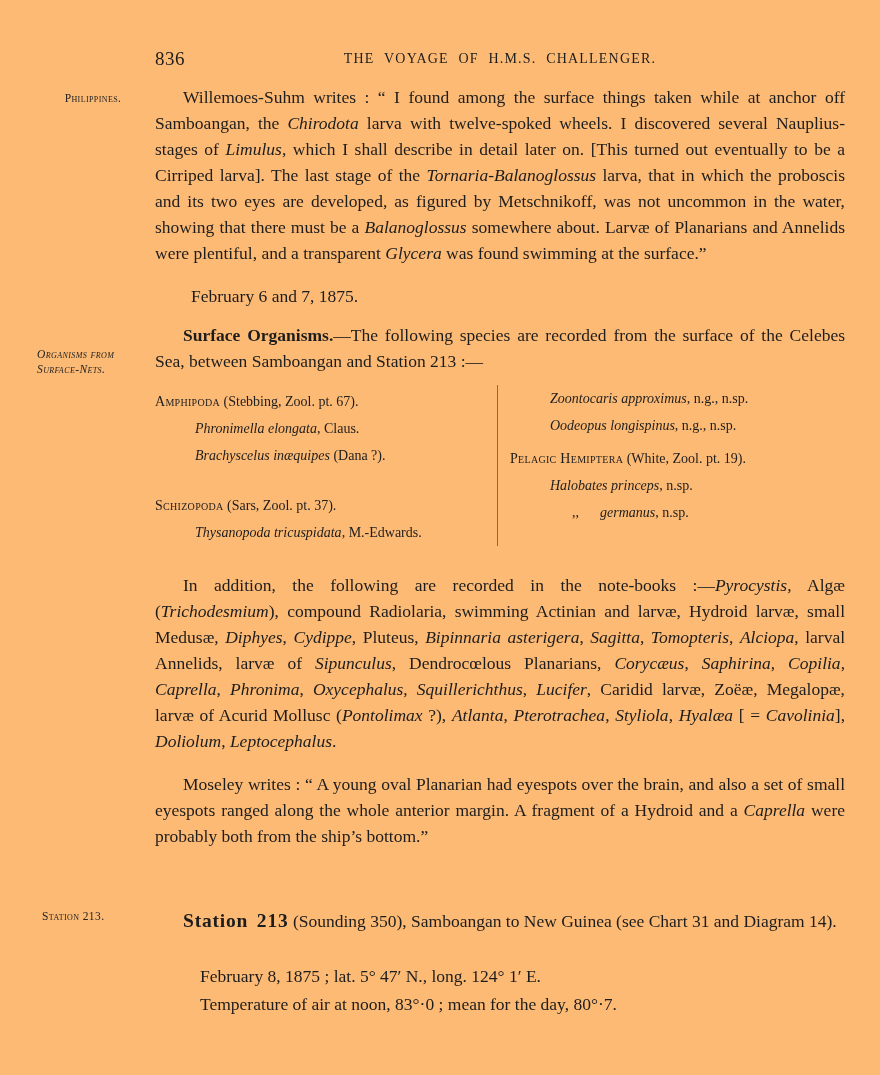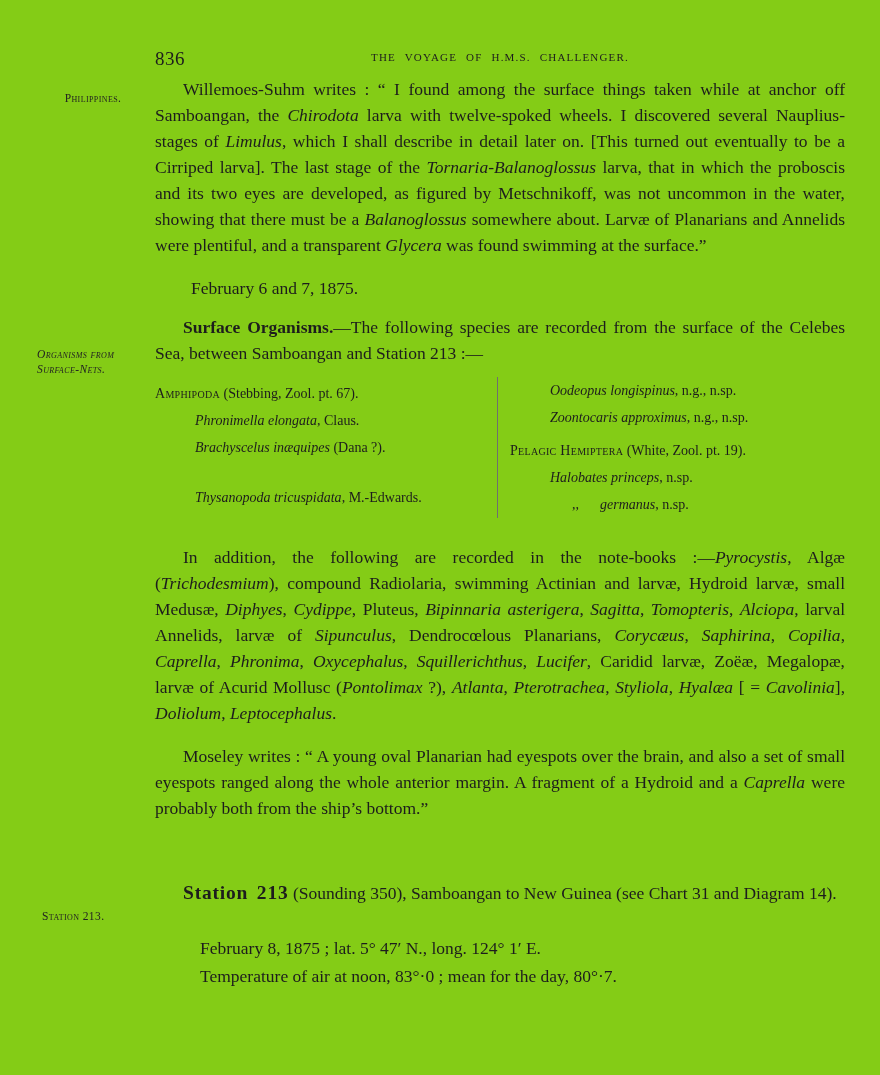--- a/index.html
+++ b/index.html
@@ -4,21 +4,21 @@
 <style>
   html, body {
     margin: 0;
     padding: 0;
     background: #ffffff;
   }
   .page {
     position: relative;
     width: 880px;
     height: 1075px;
-    background: #84cc16;
+    background: #fdba74;
     color: #1d1d1d;
     font-family: "Liberation Serif", "DejaVu Serif", serif;
     overflow: hidden;
   }
   
   .running-head {
     position: absolute;
     top: 48px;
     left: 155px;
     width: 690px;
@@ -30,21 +30,21 @@
     top: 0;
     font-size: 19px;
     letter-spacing: 0.5px;
   }
   .running-title {
     position: absolute;
     left: 0;
     right: 0;
     top: 3px;
     text-align: center;
-    font-size: 11px;
+    font-size: 14px;
     letter-spacing: 1.2px;
     word-spacing: 5px;
   }
   
   .margin-note {
     position: absolute;
     left: 37px;
     width: 112px;
     font-size: 11.5px;
     line-height: 15px;
@@ -52,21 +52,21 @@
     letter-spacing: 0.4px;
     color: #222;
   }
   .note-philippines { top: 91px; text-align: center; }
   .note-organisms   { top: 347px; font-style: italic; }
   .note-station     { top: 909px; left: 42px; }
   
   .body-col {
     position: absolute;
     left: 155px;
-    top: 76px;
+    top: 84px;
     width: 690px;
     font-size: 17.5px;
     line-height: 26px;
   }
   p { margin: 0; }
   .para {
     text-align: justify;
   }
   .indent { text-indent: 28px; }
   .date-line {
@@ -156,28 +156,29 @@
     <p class="para indent para-surface"><span class="bd">Surface Organisms.</span><span>—The following species are recorded from the surface of the Celebes Sea, between Samboangan and Station 213 :—</span></p>
 
     <div class="species-list">
       <div class="species-col-left">
         <div class="species-group">
           <div class="species-group-header"><span class="sc">Amphipoda</span><span> (Stebbing, Zool. pt. 67).</span></div>
           <div class="species-item"><span class="it">Phronimella elongata</span><span>, Claus.</span></div>
           <div class="species-item"><span class="it">Brachyscelus inæquipes</span><span> (Dana ?).</span></div>
         </div>
         <div class="species-group">
+          <div class="species-group-header"><span class="sc">Schizopoda</span><span> (Sars, Zool. pt. 37).</span></div>
           <div class="species-item"><span class="it">Thysanopoda tricuspidata</span><span>, M.-Edwards.</span></div>
         </div>
       </div>
       <div class="col-divider"></div>
       <div class="species-col-right">
         <div class="species-group">
+          <div class="species-item"><span class="it">Zoontocaris approximus</span><span>, n.g., n.sp.</span></div>
           <div class="species-item"><span class="it">Oodeopus longispinus</span><span>, n.g., n.sp.</span></div>
-          <div class="species-item"><span class="it">Zoontocaris approximus</span><span>, n.g., n.sp.</span></div>
         </div>
         <div class="species-group">
           <div class="species-group-header"><span class="sc">Pelagic Hemiptera</span><span> (White, Zool. pt. 19).</span></div>
           <div class="species-item"><span class="it">Halobates princeps</span><span>, n.sp.</span></div>
           <div class="species-item ditto-line"><span>,,  </span><span class="it">germanus</span><span>, n.sp.</span></div>
         </div>
       </div>
     </div>
 
     <p class="para indent para-addition"><span>In addition, the following are recorded in the note-books :—</span><span class="it">Pyrocystis</span><span>, Algæ (</span><span class="it">Trichodesmium</span><span>), compound Radiolaria, swimming Actinian and larvæ, Hydroid larvæ, small Medusæ, </span><span class="it">Diphyes</span><span>, </span><span class="it">Cydippe</span><span>, Pluteus, </span><span class="it">Bipinnaria asterigera</span><span>, </span><span class="it">Sagitta</span><span>, </span><span class="it">Tomopteris</span><span>, </span><span class="it">Alciopa</span><span>, larval Annelids, larvæ of </span><span class="it">Sipunculus</span><span>, Dendrocœlous Planarians, </span><span class="it">Corycæus</span><span>, </span><span class="it">Saphirina</span><span>, </span><span class="it">Copilia</span><span>, </span><span class="it">Caprella</span><span>, </span><span class="it">Phronima</span><span>, </span><span class="it">Oxycephalus</span><span>, </span><span class="it">Squillerichthus</span><span>, </span><span class="it">Lucifer</span><span>, Caridid larvæ, Zoëæ, Megalopæ, larvæ of Acurid Mollusc (</span><span class="it">Pontolimax</span><span> ?), </span><span class="it">Atlanta</span><span>, </span><span class="it">Pterotrachea</span><span>, </span><span class="it">Styliola</span><span>, </span><span class="it">Hyalæa</span><span> [ = </span><span class="it">Cavolinia</span><span>], </span><span class="it">Doliolum</span><span>, </span><span class="it">Leptocephalus</span><span>.</span></p>

